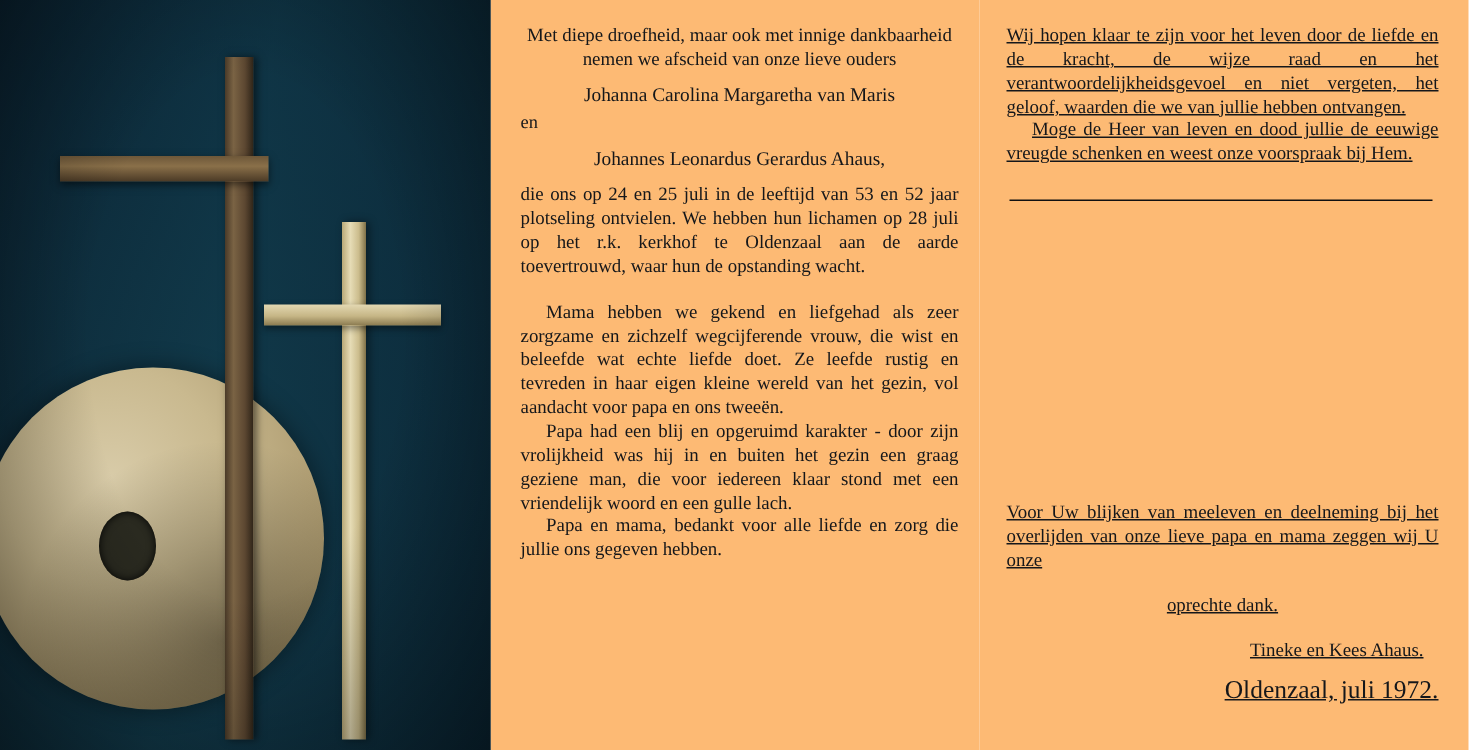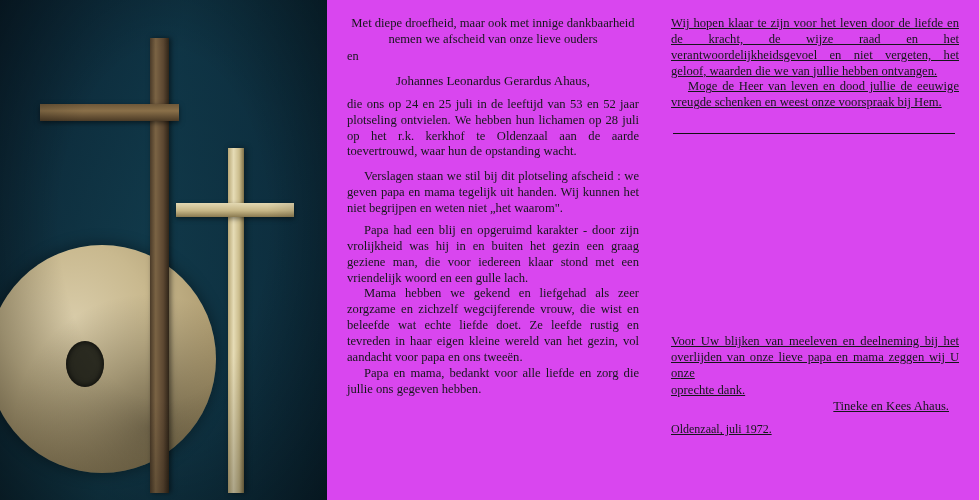--- a/index.html
+++ b/index.html
@@ -111,21 +111,21 @@
   .vignette {
     position: absolute;
     inset: 0;
     background: radial-gradient(ellipse at 50% 45%, rgba(0,0,0,0) 45%, rgba(0,0,0,.45) 100%);
     pointer-events: none;
   }
 
   
   .panel-mid, .panel-right {
     box-sizing: border-box;
-    background: #d946ef;
+    background: #fdba74;
     color: #15171a;
   }
   .panel-mid {
     flex: 0 0 326px;
     width: 326px;
     padding: 16px 14px 8px 20px;
   }
   .panel-right {
     flex: 1 1 auto;
     padding: 16px 20px 8px 18px;
@@ -158,27 +158,28 @@
   .gap-sm { height: 6px; }
   .gap-md { height: 9px; }
 
   .divider {
     border: 0;
     border-top: 1px solid #111;
     margin: 22px 4px 0 2px;
   }
 
   .closing-block { margin-top: 200px; }
-  .thanks { text-align: left; margin-top: 1px; font-size: 12.6px; }
+  .thanks { text-align: center; margin-top: 14px; font-size: 12.6px; }
   .signature {
     text-align: right;
+    margin-top: 14px;
     font-size: 12.6px;
     padding-right: 10px;
   }
-  .place { margin-top: 8px; font-size: 12px; text-align: left; }
+  .place { margin-top: 8px; font-size: 17px; text-align: right; }
   .street { margin-top: 2px; font-size: 12.6px; text-align: left; }
 </style>
 </head>
 <body>
 
 <div class="card">
 
   <div class="panel-image">
     <div class="img-bg"></div>
     <div class="img-bg2"></div>
@@ -192,29 +193,29 @@
     <div class="cross-dark-h"></div>
 
     <div class="cross-light-v"></div>
     <div class="cross-light-h"></div>
 
     <div class="vignette"></div>
   </div>
 
   <div class="panel-mid">
     <p class="center">Met diepe droefheid, maar ook met innige dankbaarheid nemen we afscheid van onze lieve ouders</p>
+    <p class="name">Johanna Carolina Margaretha van Maris</p>
     <p class="en">en</p>
     <p class="name">Johannes Leonardus Gerardus Ahaus,</p>
     <div class="gap-sm"></div>
     <p>die ons op 24 en 25 juli in de leeftijd van 53 en 52 jaar plotseling ontvielen. We hebben hun lichamen op 28 juli op het r.k. kerkhof te Oldenzaal aan de aarde toevertrouwd, waar hun de opstanding wacht.</p>
     <div class="gap-md"></div>
-    <p class="indent">Verslagen staan we stil bij dit plotseling afscheid : we geven papa en mama tegelijk uit handen. Wij kunnen het niet begrijpen en weten niet „het waarom".</p>
     <div class="gap-sm"></div>
+    <p class="indent">Mama hebben we gekend en liefgehad als zeer zorgzame en zichzelf wegcijferende vrouw, die wist en beleefde wat echte liefde doet. Ze leefde rustig en tevreden in haar eigen kleine wereld van het gezin, vol aandacht voor papa en ons tweeën.</p>
     <p class="indent">Papa had een blij en opgeruimd karakter - door zijn vrolijkheid was hij in en buiten het gezin een graag geziene man, die voor iedereen klaar stond met een vriendelijk woord en een gulle lach.</p>
-    <p class="indent">Mama hebben we gekend en liefgehad als zeer zorgzame en zichzelf wegcijferende vrouw, die wist en beleefde wat echte liefde doet. Ze leefde rustig en tevreden in haar eigen kleine wereld van het gezin, vol aandacht voor papa en ons tweeën.</p>
     <p class="indent">Papa en mama, bedankt voor alle liefde en zorg die jullie ons gegeven hebben.</p>
   </div>
 
   <div class="panel-right">
     <p>Wij hopen klaar te zijn voor het leven door de liefde en de kracht, de wijze raad en het verantwoordelijkheidsgevoel en niet vergeten, het geloof, waarden die we van jullie hebben ontvangen.</p>
     <p class="indent">Moge de Heer van leven en dood jullie de eeuwige vreugde schenken en weest onze voorspraak bij Hem.</p>
 
     <hr class="divider">
 
     <div class="closing-block">

